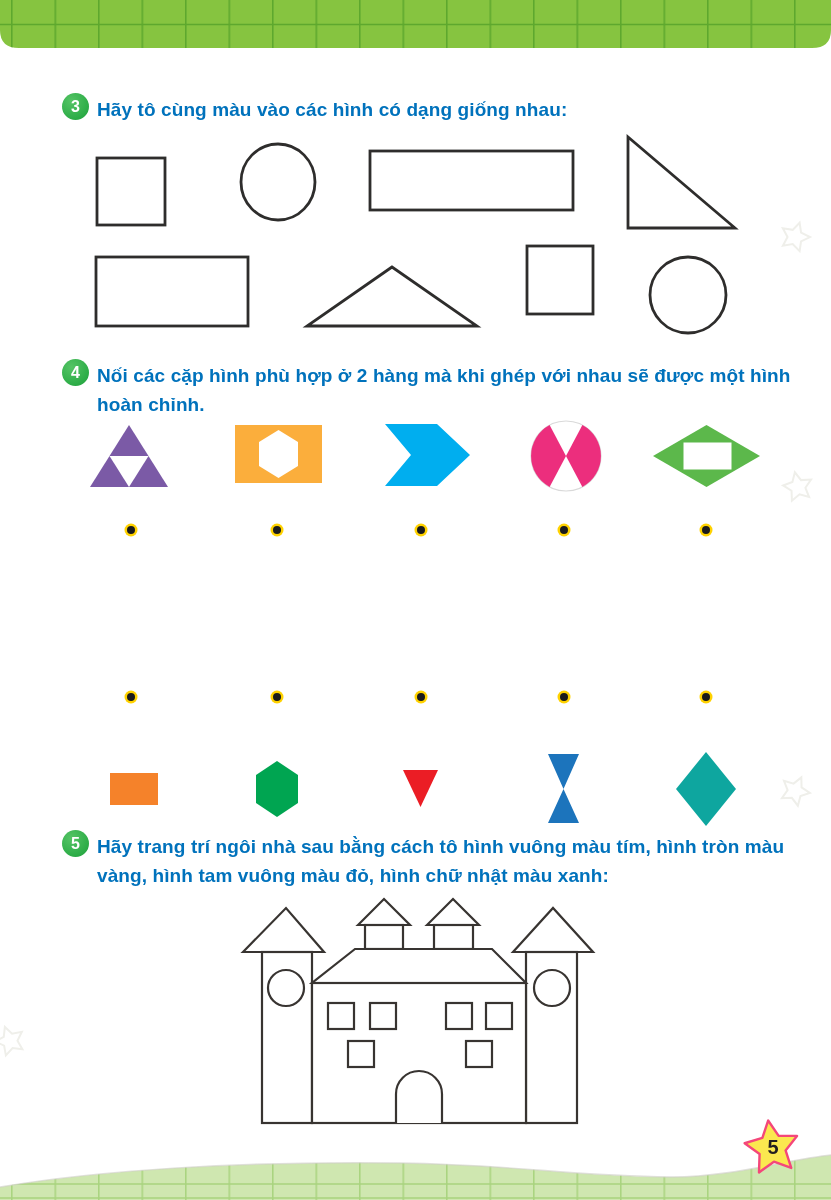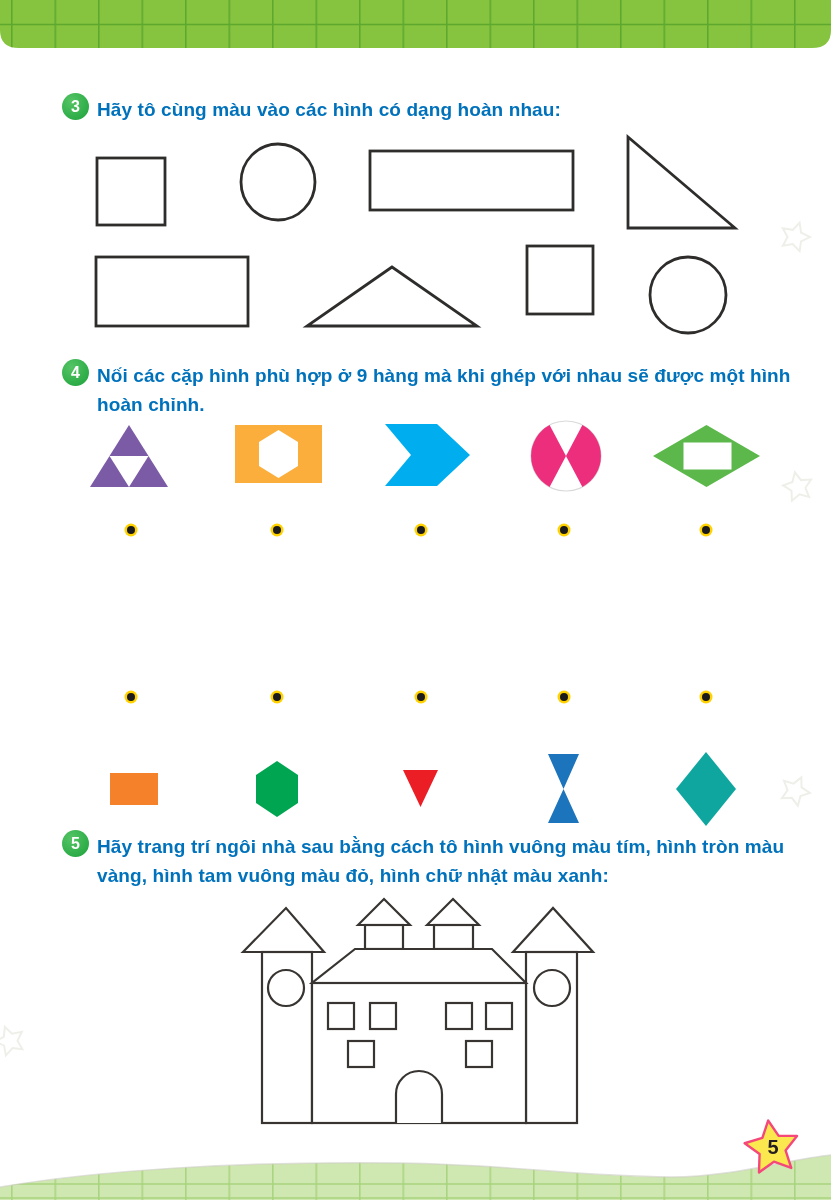--- a/index.html
+++ b/index.html
@@ -71,26 +71,26 @@
     <g clip-path="url(#bandclip)">
       <rect width="831" height="49" class="band-fill"></rect>
       <rect width="831" height="49" fill="url(#gtop)"></rect>
       <line x1="0" y1="24.5" x2="831" y2="24.5" class="band-grid-line"></line>
     </g>
   </svg>
 
   <div class="badge" style="left:62px;top:93px;">
     <span>3</span>
   </div>
-  <div class="ex-text" style="top:95px;">Hãy tô cùng màu vào các hình có dạng hoàn nhau:</div>
+  <div class="ex-text" style="top:95px;">Hãy tô cùng màu vào các hình có dạng giống nhau:</div>
 
   <div class="badge" style="left:62px;top:359px;">
     <span>4</span>
   </div>
-  <div class="ex-text" style="top:361px;">Nối các cặp hình phù hợp ở 9 hàng mà khi ghép với nhau sẽ được một hình hoàn chỉnh.</div>
+  <div class="ex-text" style="top:361px;">Nối các cặp hình phù hợp ở 2 hàng mà khi ghép với nhau sẽ được một hình hoàn chỉnh.</div>
 
   <div class="badge" style="left:62px;top:830px;">
     <span>5</span>
   </div>
   <div class="ex-text" style="top:832px;">Hãy trang trí ngôi nhà sau bằng cách tô hình vuông màu tím, hình tròn màu vàng, hình tam vuông màu đỏ, hình chữ nhật màu xanh:</div>
 
   <svg class="art" width="831" height="1200" viewBox="0 0 831 1200">
 
     <g>
       <path class="faint-star" transform="translate(795,237) rotate(18)" d="M0,-15 L-4.4,-6.1 L-14.3,-4.6 L-7.1,2.3 L-8.8,12.1 L0,7.5 L8.8,12.1 L7.1,2.3 L14.3,-4.6 L4.4,-6.1 Z"></path>

